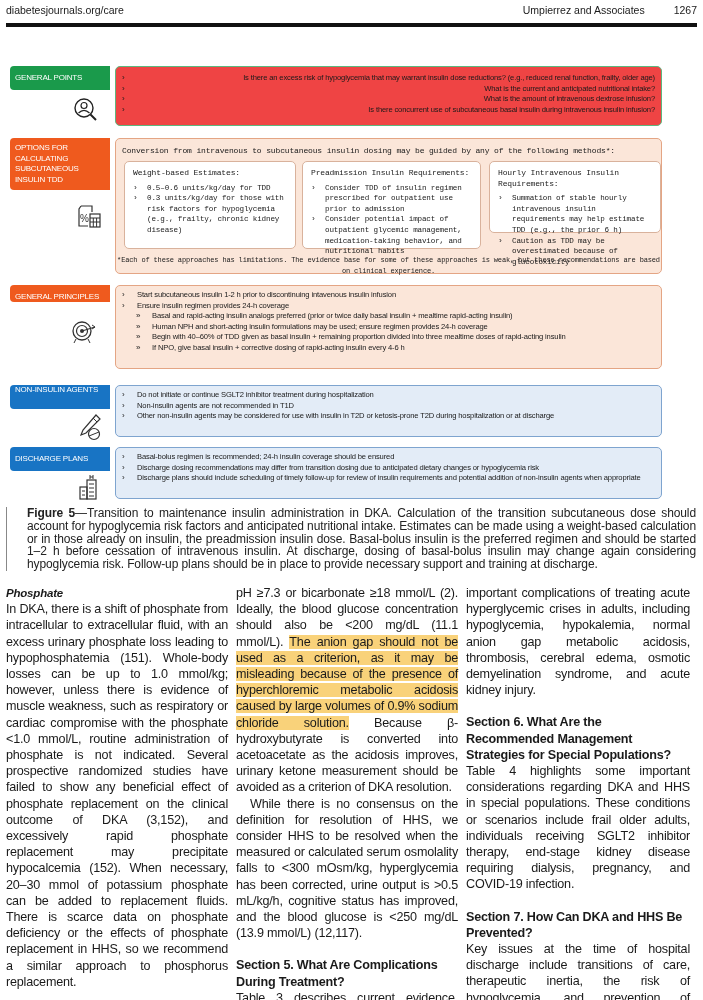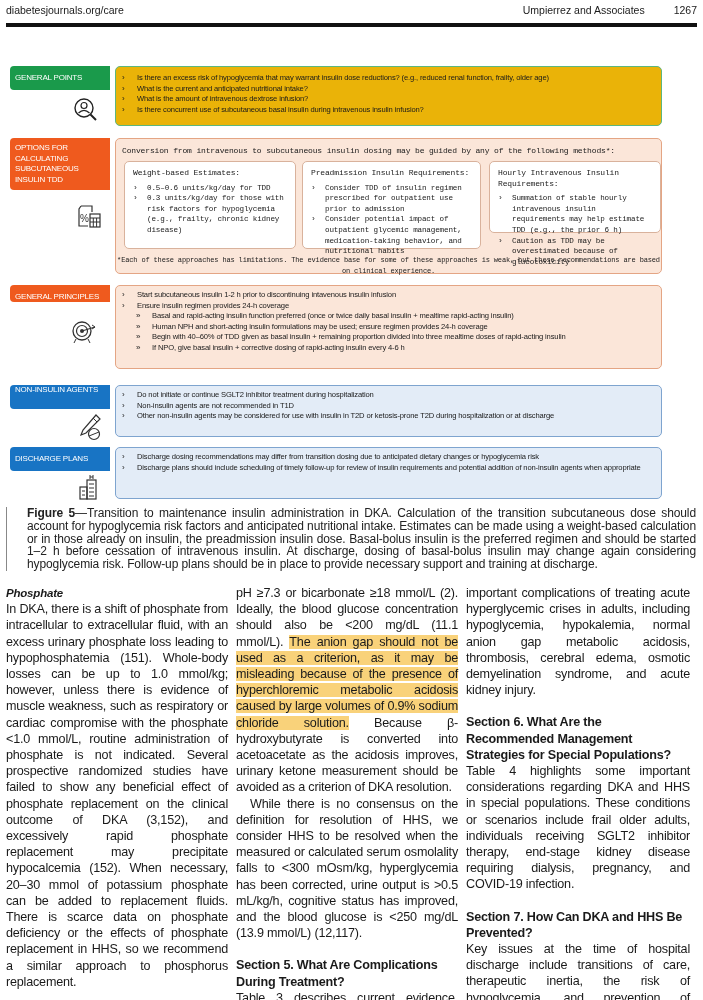--- a/index.html
+++ b/index.html
@@ -11,21 +11,21 @@
   .tag { position: absolute; left: 0; top: 0; width: 100px; color: #fff; font-family: "Liberation Sans", sans-serif; font-weight: normal; font-size: 8px; letter-spacing: -0.2px; padding: 5px 5px; border-radius: 4px 0 0 4px; text-transform: uppercase; line-height: 10.5px; }
   .panel { position: absolute; left: 105px; right: 0; top: 0; border-radius: 5px; border: 1.2px solid; padding: 4px 6px 4px 6px; font-size: 7.6px; line-height: 10.6px; letter-spacing: -0.15px; }
   .panel ul { list-style: none; }
   .panel li { position: relative; padding-left: 15px; }
   .panel li::before { content: "\203A"; position: absolute; left: 0; top: 0; font-size: 8px; }
   .panel li.sub { padding-left: 30px; }
   .panel li.sub::before { content: "\00BB"; left: 14px; }
   .icon { position: absolute; width: 28px; height: 28px; }
 
   .green .tag { background: #1a9a4b; }
-  .green .panel { background: #eab308; border-color: #5db67e; }
+  .green .panel { background: #ef4444; border-color: #5db67e; text-align: right; }
   .orange .tag { background: #ef5a1e; }
   .orange .panel { background: #fbe6d9; border-color: #e4a584; }
   .blue .tag { background: #1874c4; }
   .blue .panel { background: #e3ecf7; border-color: #7ea4cf; }
 
   .subbox { position: absolute; background: #fff; border: 1px solid #d9b29c; border-radius: 5px; padding: 6px 8px; font-size: 7.6px; line-height: 10.6px; }
   .subbox h4 { font-size: 8px; font-weight: normal; margin-bottom: 4px; }
   .subbox ul { list-style: none; }
   .subbox li { position: relative; padding-left: 14px; }
   .subbox li::before { content: "\203A"; position: absolute; left: 0; }
@@ -113,21 +113,21 @@
     <line x1="20.6" y1="16" x2="20.6" y2="25" stroke="#333"></line>
   </svg>
 </div>
 
 <div class="row orange" style="top:285px;height:84px;">
   <div class="tag" style="height:17px;padding-top:7px;">GENERAL PRINCIPLES</div>
   <div class="panel" style="height:84px;">
     <ul>
       <li>Start subcutaneous insulin 1-2 h prior to discontinuing intavenous insulin infusion</li>
       <li>Ensure insulin regimen provides 24-h coverage</li>
-      <li class="sub">Basal and rapid-acting insulin function preferred (once or twice daily basal insulin + mealtime rapid-acting insulin)</li>
+      <li class="sub">Basal and rapid-acting insulin analogs preferred (prior or twice daily basal insulin + mealtime rapid-acting insulin)</li>
       <li class="sub">Human NPH and short-acting insulin formulations may be used; ensure regimen provides 24-h coverage</li>
       <li class="sub">Begin with 40–60% of TDD given as basal insulin + remaining proportion divided into three mealtime doses of rapid-acting insulin</li>
       <li class="sub">If NPO, give basal insulin + corrective dosing of rapid-acting insulin every 4-6 h</li>
     </ul>
   </div>
   <svg class="icon" style="left:60px;top:32px;" viewBox="0 0 28 28">
     <circle cx="12" cy="14" r="9" fill="none" stroke="#333" stroke-width="1.3"></circle>
     <circle cx="12" cy="14" r="5.5" fill="none" stroke="#333" stroke-width="1.2"></circle>
     <circle cx="12" cy="14" r="2" fill="#333"></circle>
     <line x1="12" y1="14" x2="25" y2="10" stroke="#333" stroke-width="1.2"></line>
@@ -151,20 +151,21 @@
     <line x1="17" y1="5" x2="21" y2="9" stroke="#333"></line>
     <circle cx="18" cy="21" r="5.5" fill="none" stroke="#333" stroke-width="1.2"></circle>
     <line x1="13" y1="23" x2="23" y2="19" stroke="#333"></line>
   </svg>
 </div>
 
 <div class="row blue" style="top:447px;height:52px;">
   <div class="tag" style="height:24px;padding-top:7px;">DISCHARGE PLANS</div>
   <div class="panel" style="height:52px;">
     <ul>
+      <li>Basal-bolus regimen is recommended; 24-h insulin coverage should be ensured</li>
       <li>Discharge dosing recommendations may differ from transition dosing due to anticipated dietary changes or hypoglycemia risk</li>
       <li>Discharge plans should include scheduling of timely follow-up for review of insulin requirements and potential addition of non-insulin agents when appropriate</li>
     </ul>
   </div>
   <svg class="icon" style="left:66px;top:26px;" viewBox="0 0 28 28">
     <path d="M14 2 V6 M17 2 V6 M14 4 H17" stroke="#333" fill="none"></path>
     <rect x="11" y="7" width="9" height="19" fill="none" stroke="#333" stroke-width="1.2"></rect>
     <rect x="4" y="14" width="7" height="12" fill="none" stroke="#333" stroke-width="1.2"></rect>
     <line x1="13" y1="11" x2="18" y2="11" stroke="#333"></line>
     <line x1="13" y1="15" x2="18" y2="15" stroke="#333"></line>

